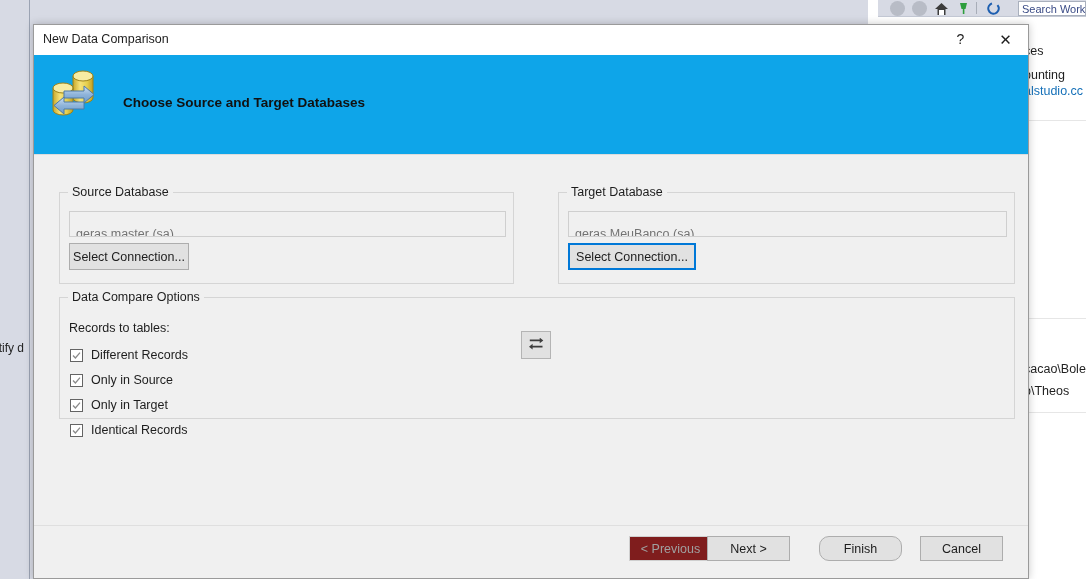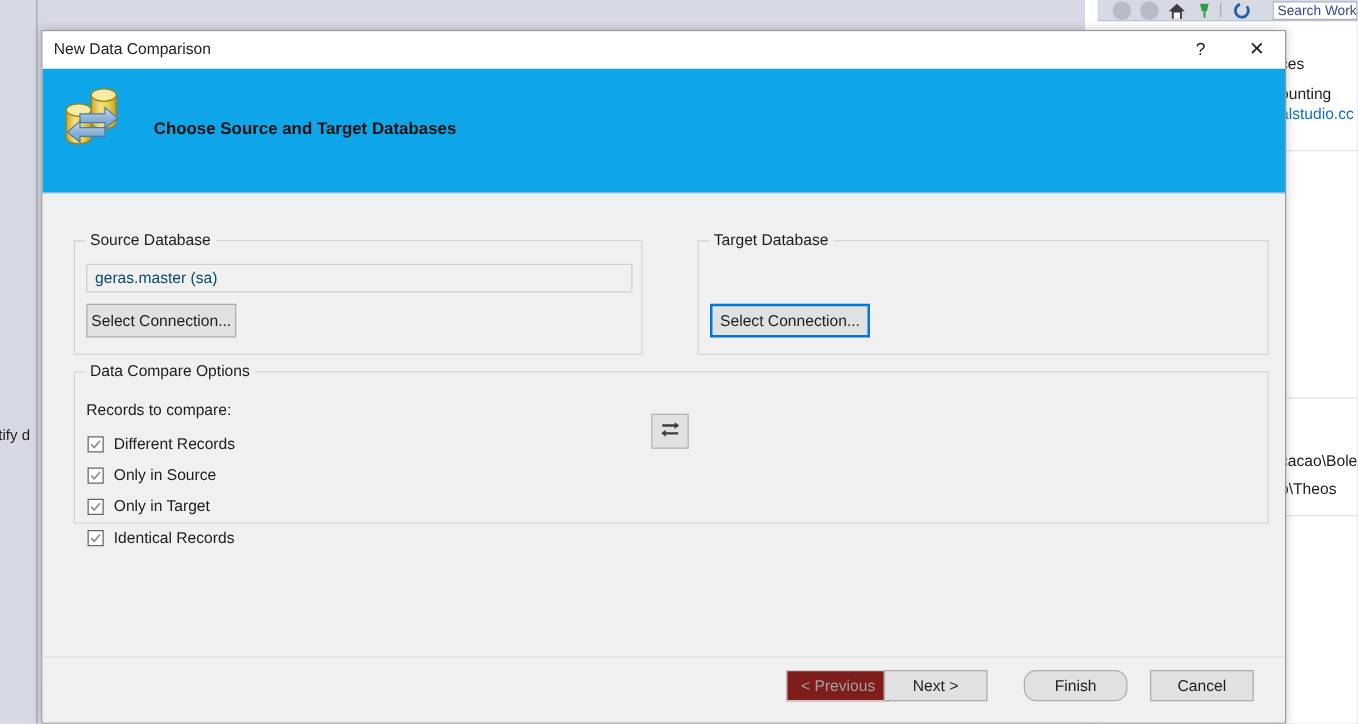--- a/index.html
+++ b/index.html
@@ -181,22 +181,22 @@
   #gb-options { left: 25px; top: 142px; width: 956px; height: 122px; }
 
   .db-input {
     position: absolute;
     left: 9px; top: 18px;
     width: 437px; height: 23px;
     background: #f0f0f0;
     border: 1px solid #cfcfcf;
     box-sizing: border-box;
     font-size: 12.5px;
-    color: #0c4a6e;
-    padding: 0 6px;
+    color: #737373;
+    padding: 12px 6px;
     line-height: 21px;
     font-family: "Liberation Sans", sans-serif;
     white-space: nowrap;
     overflow: hidden;
   }
   #target-db-input { width: 439px; }
 
   .btn {
     background: #e1e1e1;
     border: 1px solid #adadad;
@@ -398,28 +398,29 @@
 
     <div id="swap-btn">
       <svg width="17" height="14" viewBox="0 0 17 14">
         <path d="M2 4 h11 v-3 l4 4.5 -4 4.5 v-3 h-11 z" fill="#3d3d3d" transform="translate(0,-1) scale(0.9,0.62)"></path>
         <path d="M15 10 h-11 v-3 l-4 4.5 4 4.5 v-3 h11 z" fill="#3d3d3d" transform="translate(1,1.5) scale(0.9,0.62)"></path>
       </svg>
     </div>
 
     <div class="groupbox" id="gb-target">
       <span class="gb-legend">Target Database</span>
+      <div class="db-input" id="target-db-input">geras.MeuBanco (sa)</div>
       <button class="btn select-conn-btn focused" id="target-select-conn">Select Connection...</button>
     </div>
 
     <div class="groupbox" id="gb-options">
       <span class="gb-legend">Data Compare Options</span>
     </div>
 
-    <div class="records-label">Records to compare:</div>
+    <div class="records-label">Records to tables:</div>
 
     <div class="check-row" style="top:191px;">
       <span class="chk">
         <svg width="9" height="9" viewBox="0 0 9 9">
             <path d="M1 4.5 L3.4 7 L8 1.6" fill="none" stroke="#8a8a8a" stroke-width="1.3"></path>
           </svg>
       </span>
       <span class="check-label">Different Records</span>
     </div>
 

